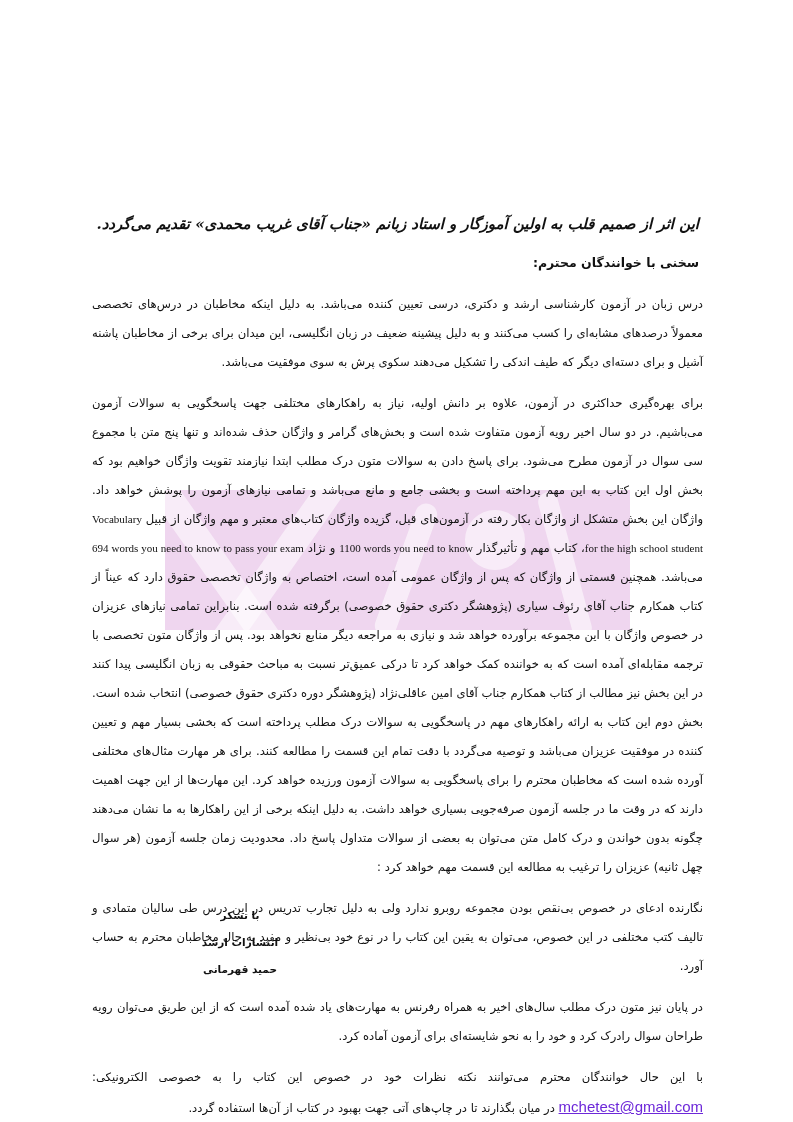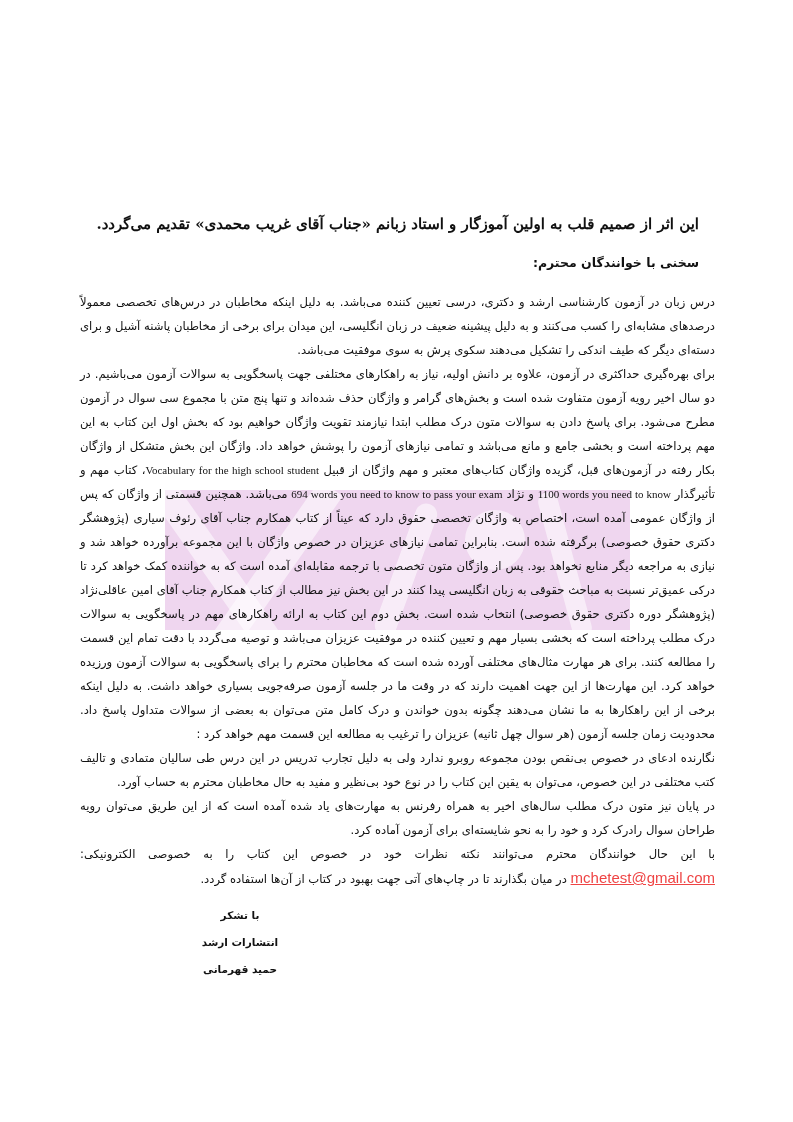--- a/index.html
+++ b/index.html
@@ -41,50 +41,51 @@
       position: absolute;
       left: 80px;
       top: 212px;
       width: 635px;
       direction: rtl;
       text-align: justify;
       z-index: 1;
     }
     .dedication {
       font-family: "DejaVu Serif", serif;
+      font-style: italic;
       font-weight: bold;
       font-size: 15px;
       line-height: 24px;
       text-align: right;
       margin: 0 0 2px 0;
       padding-right: 16px;
     }
     .heading {
       font-weight: bold;
       font-size: 12.5px;
       line-height: 22px;
       margin: 16px;
     }
     .para {
       font-size: 11.6px;
-      line-height: 24px;
-      margin: 0;
+      line-height: 29px;
+      margin: 12px;
       text-align: justify;
       text-align-last: right;
     }
     .en {
       font-family: "Liberation Serif", serif;
       font-size: 11px;
       direction: ltr;
       unicode-bidi: embed;
     }
     .email {
       font-family: "Liberation Sans", sans-serif;
       font-size: 15px;
-      color: #ef4444;
+      color: #6d28d9;
       text-decoration: underline;
       direction: ltr;
       unicode-bidi: embed;
     }
     .signature {
       position: absolute;
       left: 150px;
       top: 898px;
       width: 180px;
       direction: rtl;

